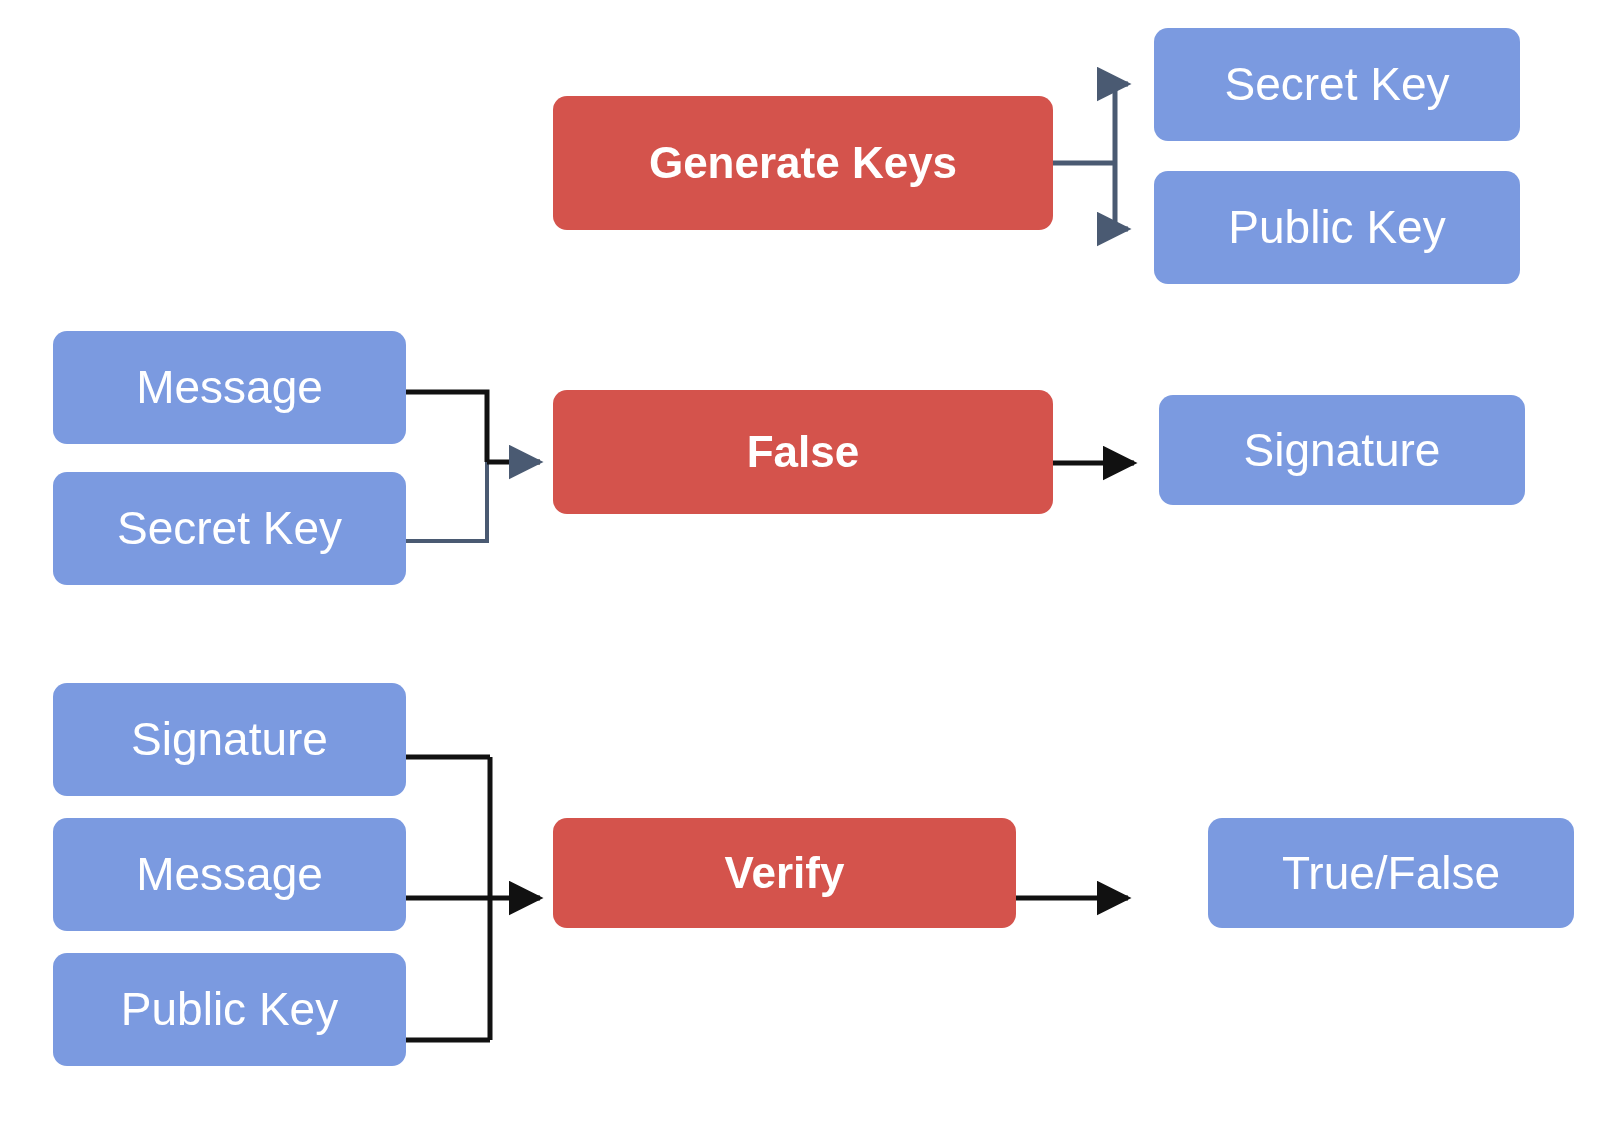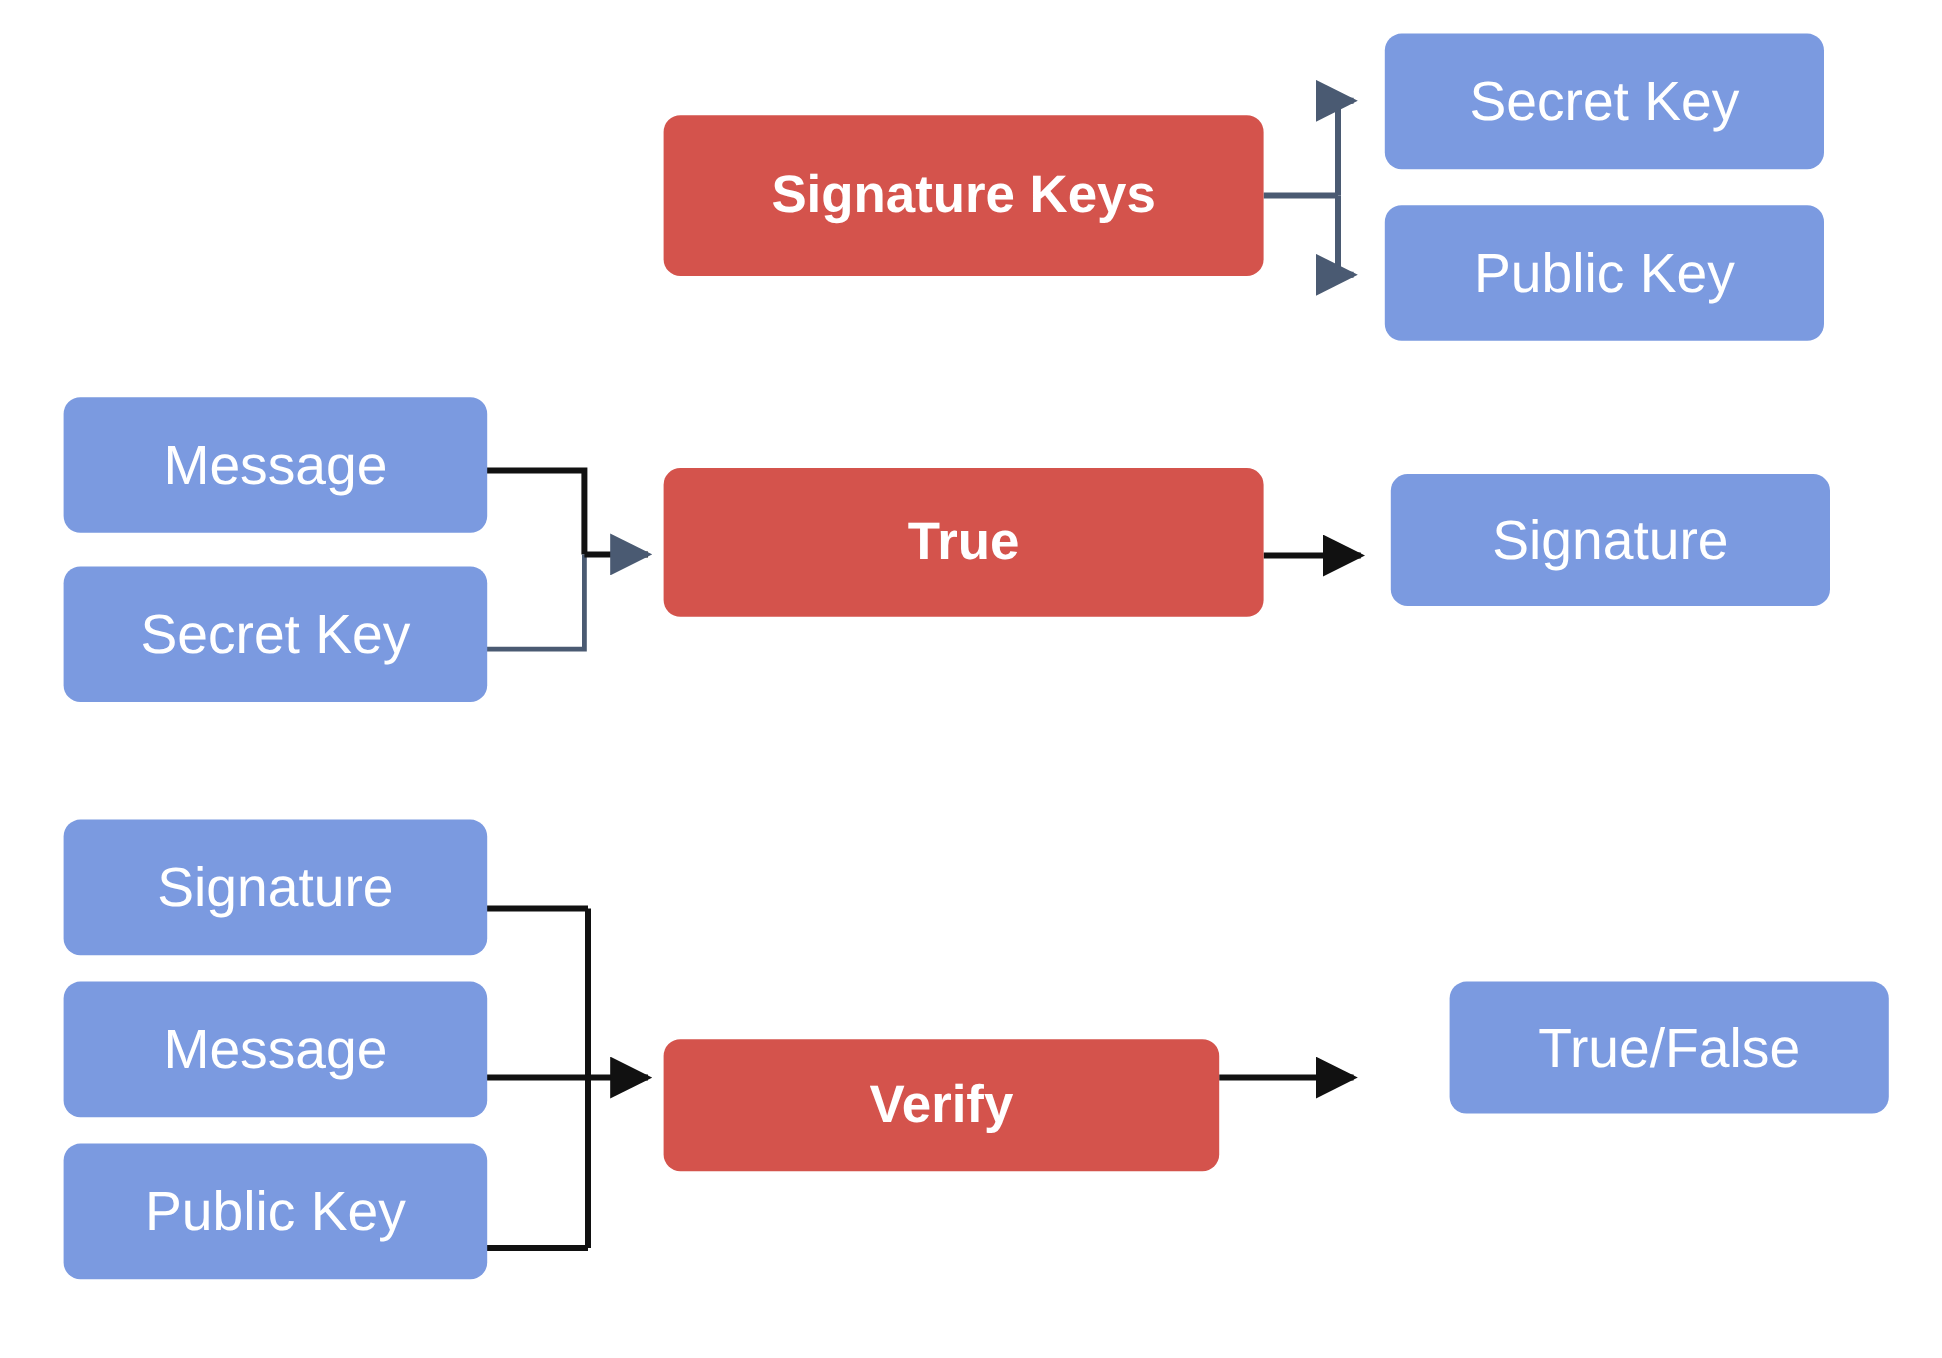--- a/index.html
+++ b/index.html
@@ -91,60 +91,60 @@
       <path d="M 395 1040 L 490 1040" stroke="#111111" stroke-width="5" fill="none"></path>
       <path d="M 395 898 L 540 898" stroke="#111111" stroke-width="5" fill="none" marker-end="url(#arrow-black)"></path>
     </g>
 
     <g>
       <path d="M 1016 898 L 1128 898" stroke="#111111" stroke-width="5" fill="none" marker-end="url(#arrow-black)"></path>
     </g>
   </svg>
 
   <div class="node node-red" style="left:553px; top:96px; width:500px; height:134px;">
-    <span class="node-label">Signature Keys</span>
+    <span class="node-label">Generate Keys</span>
   </div>
 
   <div class="node node-blue" style="left:1143px; top:28px; width:366px; height:113px;">
     <span class="node-label">Secret Key</span>
   </div>
 
   <div class="node node-blue" style="left:1143px; top:171px; width:366px; height:113px;">
     <span class="node-label">Public Key</span>
   </div>
 
   <div class="node node-blue" style="left:42px; top:331px; width:353px; height:113px;">
     <span class="node-label">Message</span>
   </div>
 
   <div class="node node-blue" style="left:42px; top:472px; width:353px; height:113px;">
     <span class="node-label">Secret Key</span>
   </div>
 
   <div class="node node-red" style="left:553px; top:390px; width:500px; height:124px;">
-    <span class="node-label">True</span>
+    <span class="node-label">False</span>
   </div>
 
   <div class="node node-blue" style="left:1148px; top:395px; width:366px; height:110px;">
     <span class="node-label">Signature</span>
   </div>
 
   <div class="node node-blue" style="left:42px; top:683px; width:353px; height:113px;">
     <span class="node-label">Signature</span>
   </div>
 
   <div class="node node-blue" style="left:42px; top:818px; width:353px; height:113px;">
     <span class="node-label">Message</span>
   </div>
 
   <div class="node node-blue" style="left:42px; top:953px; width:353px; height:113px;">
     <span class="node-label">Public Key</span>
   </div>
 
-  <div class="node node-red" style="left:553px; top:818px; width:463px; height:110px;margin-top:48px;">
+  <div class="node node-red" style="left:553px; top:818px; width:463px; height:110px;">
     <span class="node-label">Verify</span>
   </div>
 
   <div class="node node-blue" style="left:1197px; top:818px; width:366px; height:110px;">
     <span class="node-label">True/False</span>
   </div>
 
 </div>
 
 </body></html>

